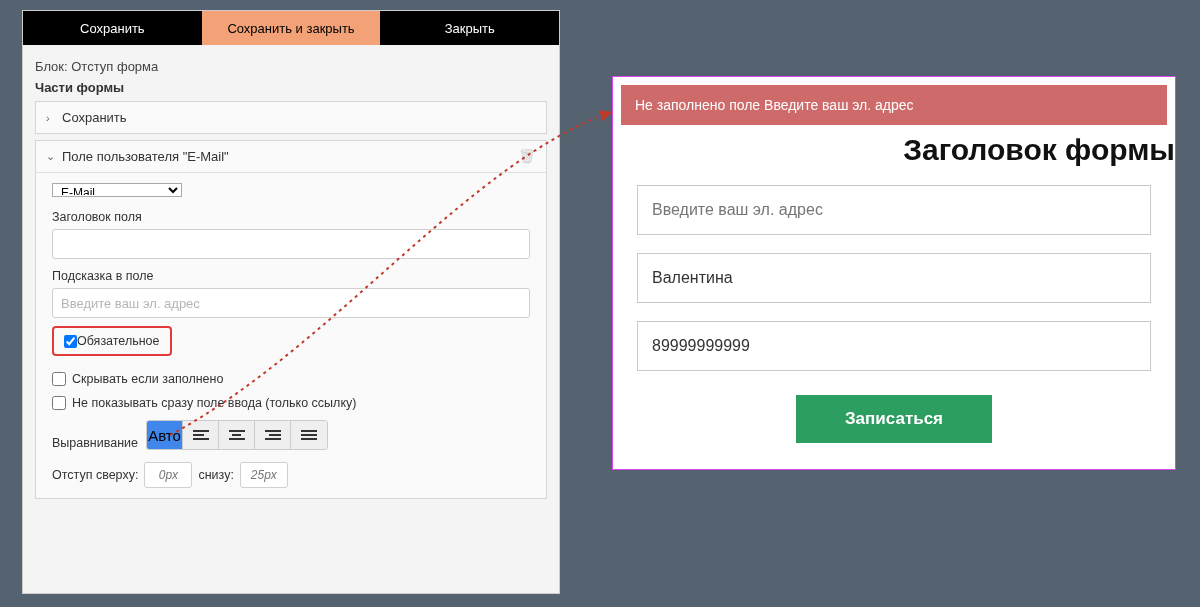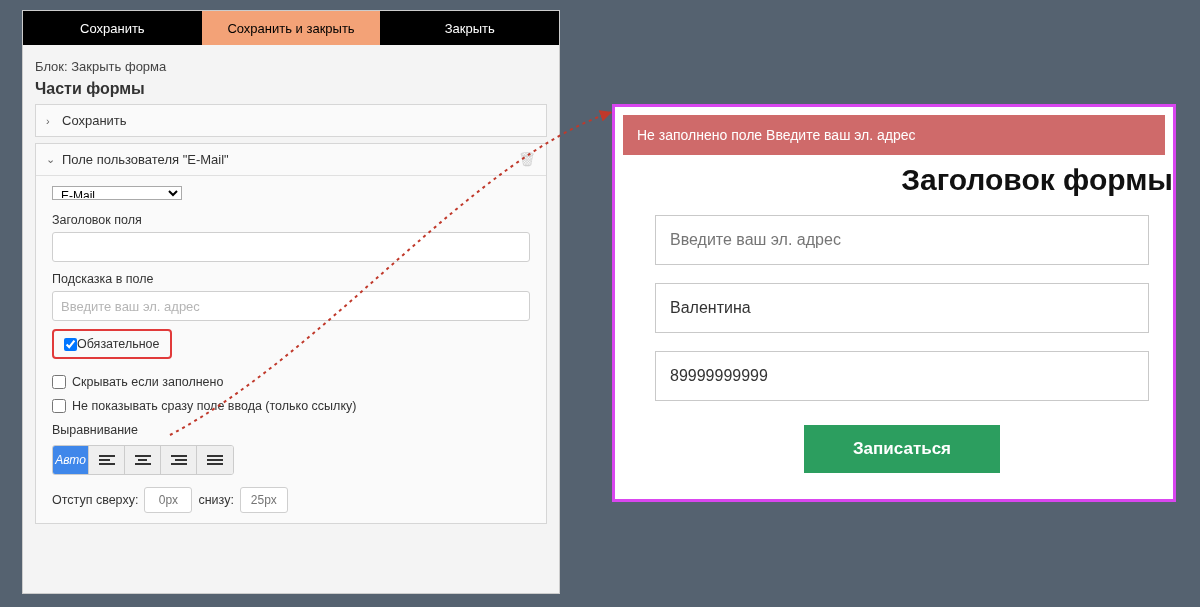--- a/index.html
+++ b/index.html
@@ -39,21 +39,21 @@
     font-size: 13px;
     color: #fff;
     cursor: pointer;
   }
   .editor-tabs .active {
     background: #f3a277;
     color: #000;
   }
   .editor-body { padding: 14px 12px; }
   .block-title { font-size: 13px; color: #444; margin-bottom: 6px; }
-  .section-title { font-size: 16px; font-weight: bold; margin-bottom: 6px; }
+  .section-title { font-size: 13px; font-weight: bold; margin-bottom: 6px; }
 
   .accordion-item {
     border: 1px solid #d6d6d6;
     background: #fafafa;
     margin-bottom: 6px;
   }
   .accordion-header {
     padding: 8px 10px;
     font-size: 13px;
     color: #333;
@@ -115,71 +115,71 @@
   .required-box {
     display: inline-flex;
     align-items: center;
     border: 2px solid #e13a3a;
     border-radius: 4px;
     padding: 6px 10px;
     margin: 8px 0 6px 0;
     font-size: 12.5px;
   }
 
-  .align-row { display:flex; align-items:flex-start; gap:8px; margin-top:8px; font-size:12.5px;flex-direction:column;}
+  .align-row { display:flex; align-items:flex-end; gap:8px; margin-top:8px; font-size:12.5px;}
   .align-group { display:flex; border:1px solid #ccc; border-radius:3px; overflow:hidden;}
   .align-btn {
     width:36px; height:28px;
     display:flex; align-items:center; justify-content:center;
     background:#efefef;
     border-right:1px solid #ccc;
     cursor:pointer;
   }
   .align-btn:last-child{border-right:none;}
-  .align-btn.auto{ background:#3f87ea; color:#ffffff; font-size:12px;font-style:italic; }
+  .align-btn.auto{ background:#3f87ea; color:#000000; font-size:15px; }
   .bars { display:flex; flex-direction:column; gap:2px; }
   .bars span{ display:block; height:2px; background:#333; }
   .bars.left span:nth-child(2){width:70%;}
   .bars.left span{width:100%;}
   .bars.center span{width:100%;} .bars.center span:nth-child(2){width:60%; margin:0 auto;}
   .bars.right span{width:100%;} .bars.right span:nth-child(2){width:70%; margin-left:auto;}
   .bars.justify span{width:100%;}
   .bars span{ width:16px; }
   .bars{ width:16px; }
 
   .margin-row{ display:flex; align-items:center; gap:6px; margin-top:12px; font-size:12.5px;}
   .margin-input{
     width:48px; height:26px; border:1px solid #cfcfcf; border-radius:3px;
-    text-align:center; color:#b5b5b5; font-size:12px;
+    text-align:center; color:#b5b5b5; font-size:12px;font-style:italic;
   }
 
   
   .preview-panel{
     position:absolute;
     left:612px;
-    top:104px;
+    top:76px;
     width:564px;
     background:#fff;
-    border:3px solid #d946ef;
+    border:1px solid #d946ef;
   }
   .error-banner{
     margin:8px;
     background:#cf6a6a;
     color:#fff;
     font-size:14px;
     padding:12px 14px;
   }
   .form-title{
     text-align:right;
     font-size:30px;
     font-weight:bold;
     color:#111;
     margin: 8px 0 18px 0;
   }
-  .prev-body{ padding: 0 24px 26px 40px; }
+  .prev-body{ padding: 0 24px 26px 24px; }
   .prev-input{
     width:100%;
     height:50px;
     border:1px solid #c9c9c9;
     padding:0 14px;
     font-size:16px;
     color:#7a7a7a;
     margin-bottom:18px;
   }
   .prev-filled{ color:#333; }
@@ -208,21 +208,21 @@
 <body>
 
 <div class="editor-panel">
   <div class="editor-tabs">
     <div>Сохранить</div>
     <div class="active">Сохранить и закрыть</div>
     <div>Закрыть</div>
   </div>
 
   <div class="editor-body">
-    <div class="block-title">Блок: Закрыть форма</div>
+    <div class="block-title">Блок: Отступ форма</div>
     <div class="section-title">Части формы</div>
 
     <div class="accordion-item">
       <div class="accordion-header">
         <span class="caret">›</span>
         <span>Сохранить</span>
       </div>
     </div>
 
     <div class="accordion-item">

